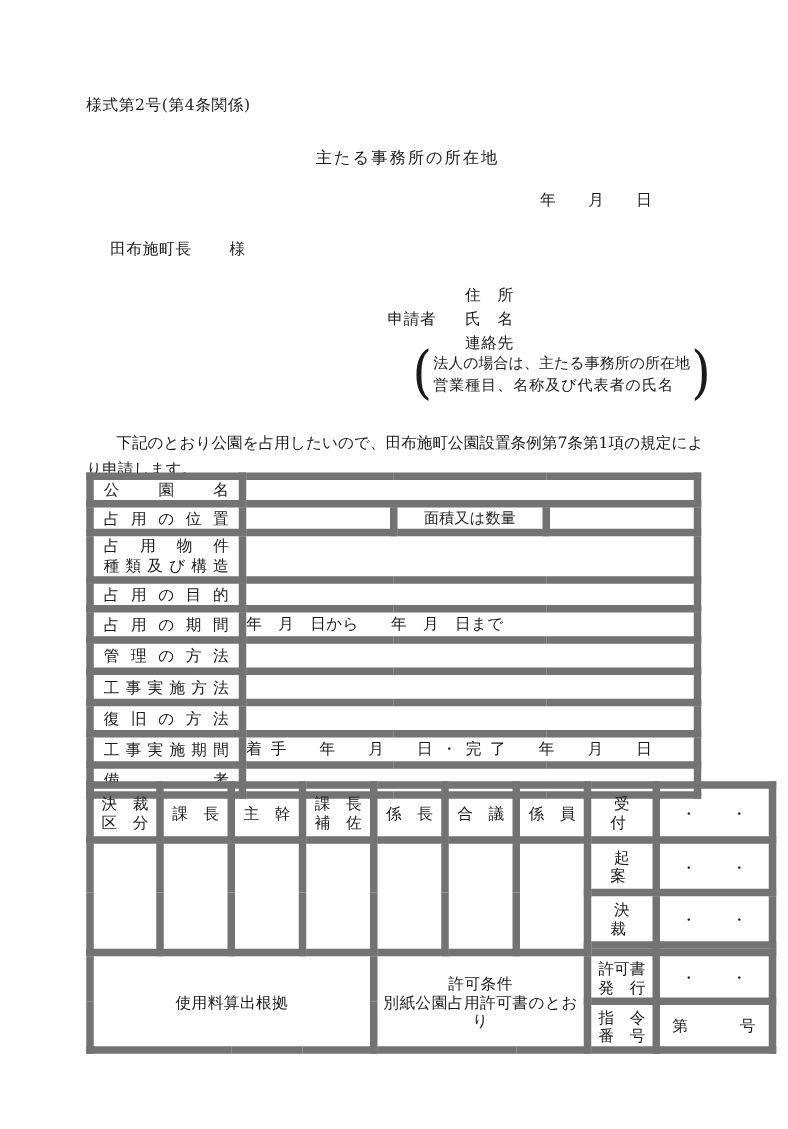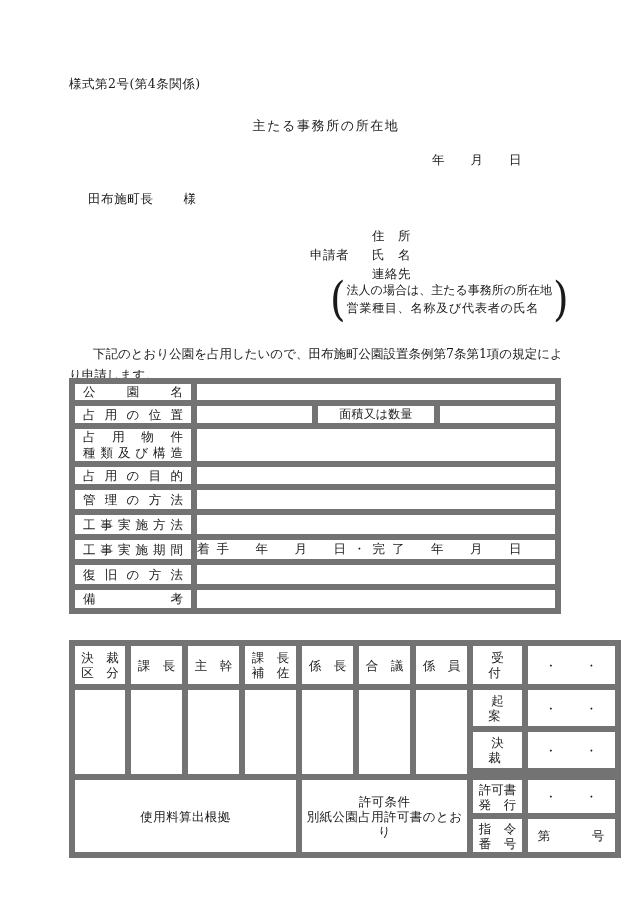--- a/index.html
+++ b/index.html
@@ -143,21 +143,21 @@
   .period-line { padding-left: 46px; letter-spacing: 0.3px; }
   .work-line {
     padding-left: 24px;
     letter-spacing: 7px;
     font-size: 12.5px;
   }
 
   
   #tbl-apv {
     left: 69px;
-    top: 640px;
+    top: 625px;
     width: 492px;
     border: 1.6px solid #1a1a1a;
     padding-left: 20px;
   }
   #tbl-apv td {
     text-align: center;
     line-height: 15px;
   }
   #tbl-apv .thick-l { border-left: 1.6px solid #1a1a1a; }
   .apv-h { height: 38px; }
@@ -242,41 +242,47 @@
         <td class="cellpad" colspan="3"></td>
       </tr>
       <tr>
         <td class="lbl" style="height:23px">
             <span class="spread">占用の目的</span>
           </td>
         <td class="cellpad" colspan="3"></td>
       </tr>
       <tr>
         <td class="lbl" style="height:25px">
+            <span class="spread">占用の期間</span>
+          </td>
+        <td class="period-line" colspan="3">年　月　日から　　年　月　日まで</td>
+      </tr>
+      <tr>
+        <td class="lbl" style="height:25px">
             <span class="spread">管理の方法</span>
           </td>
         <td class="cellpad" colspan="3"></td>
       </tr>
       <tr>
         <td class="lbl" style="height:25px">
             <span class="spread">工事実施方法</span>
           </td>
         <td class="cellpad" colspan="3"></td>
       </tr>
       <tr>
         <td class="lbl" style="height:25px">
+            <span class="spread">復旧の方法</span>
+          </td>
+        <td class="cellpad" colspan="3"></td>
+      </tr>
+      <tr>
+        <td class="lbl" style="height:25px">
             <span class="spread">工事実施期間</span>
           </td>
         <td class="work-line" colspan="3">着手　年　月　日・完了　年　月　日</td>
-      </tr>
-      <tr>
-        <td class="lbl" style="height:25px">
-            <span class="spread">復旧の方法</span>
-          </td>
-        <td class="cellpad" colspan="3"></td>
       </tr>
       <tr>
         <td class="lbl" style="height:24px">
             <span class="spread">備考</span>
           </td>
         <td class="cellpad" colspan="3"></td>
       </tr>
     </tbody>
   </table>
 

